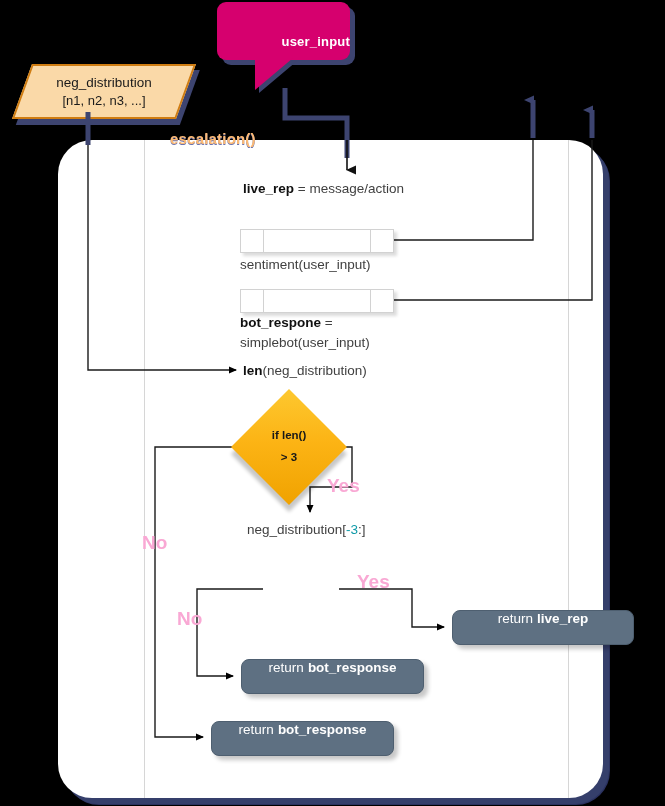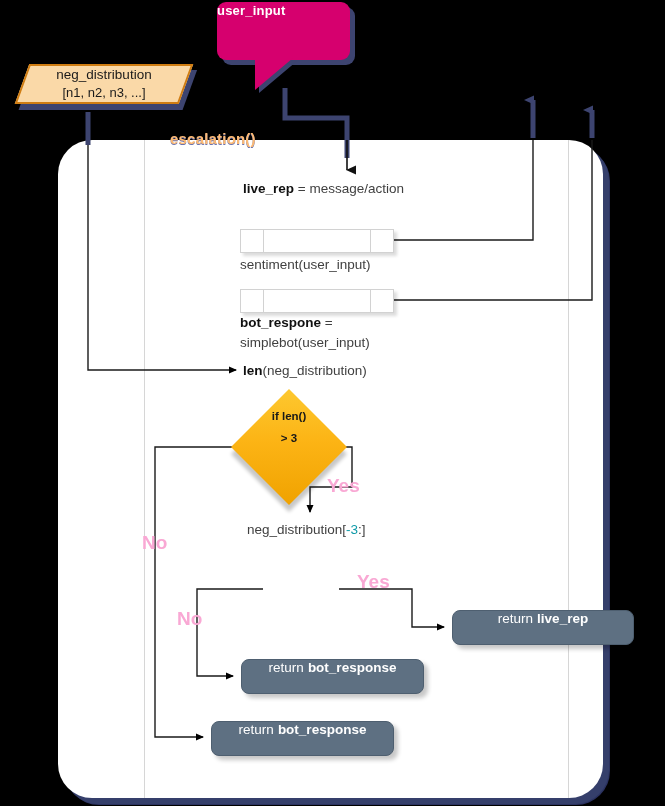--- a/index.html
+++ b/index.html
@@ -27,34 +27,34 @@
     text-shadow:0 1px 0 #6a72ad;
   }
 
   
   #bubble{
     position:absolute;left:217px;top:2px;width:133px;height:58px;
     background:#d6006e;border-radius:9px;z-index:8;
     box-shadow:5px 5px 0 0 #3d4470;
   }
   #bubble-label{
-    position:absolute;left:0;right:0;top:1px;text-align:left;
+    position:absolute;left:0;right:0;top:32px;text-align:right;
     color:#ffffff;font-size:13px;font-weight:bold;letter-spacing:.2px;
   }
   #bubble-tail{
     position:absolute;left:255px;top:58px;width:0;height:0;z-index:8;
     border-left:0 solid transparent;
     border-right:38px solid transparent;
     border-top:32px solid #d6006e;
     filter:drop-shadow(4px 3px 0 #3d4470);
   }
 
   
   #neg-dist{
-    position:absolute;left:22px;top:64px;width:164px;height:40px;z-index:8;
+    position:absolute;left:22px;top:64px;width:164px;height:55px;z-index:8;
   }
   #neg-dist .shape{
     position:absolute;inset:0;
     background:#fad9a8;
     border:2px solid #d07d12;
     transform:skewX(-20deg);
     box-shadow:6px 6px 0 0 #3d4470;
   }
   #neg-dist .txt{
     position:absolute;inset:0;display:flex;flex-direction:column;
@@ -83,21 +83,21 @@
   
   .diamond{position:absolute;z-index:7;}
   .diamond .shape{
     position:absolute;inset:0;
     background:linear-gradient(135deg,#fdc82f 0%,#fcb415 45%,#f0a200 100%);
     transform:rotate(45deg);
     box-shadow:5px 5px 4px rgba(0,0,0,.22);
   }
   .diamond .txt{
     position:absolute;inset:0;display:flex;flex-direction:column;
-    align-items:center;justify-content:flex-start;
+    align-items:center;justify-content:center;
     font-size:11.5px;font-weight:bold;color:#181818;line-height:1.9;
   }
 
   
   .pill{
     position:absolute;height:33px;z-index:7;
     background:#5e7082;border:1px solid #4e5f70;border-radius:8px;
     display:flex;align-items:flex-start;justify-content:center;
     color:#ffffff;font-size:13.5px;white-space:nowrap;
     box-shadow:4px 4px 4px rgba(0,0,0,.22);

